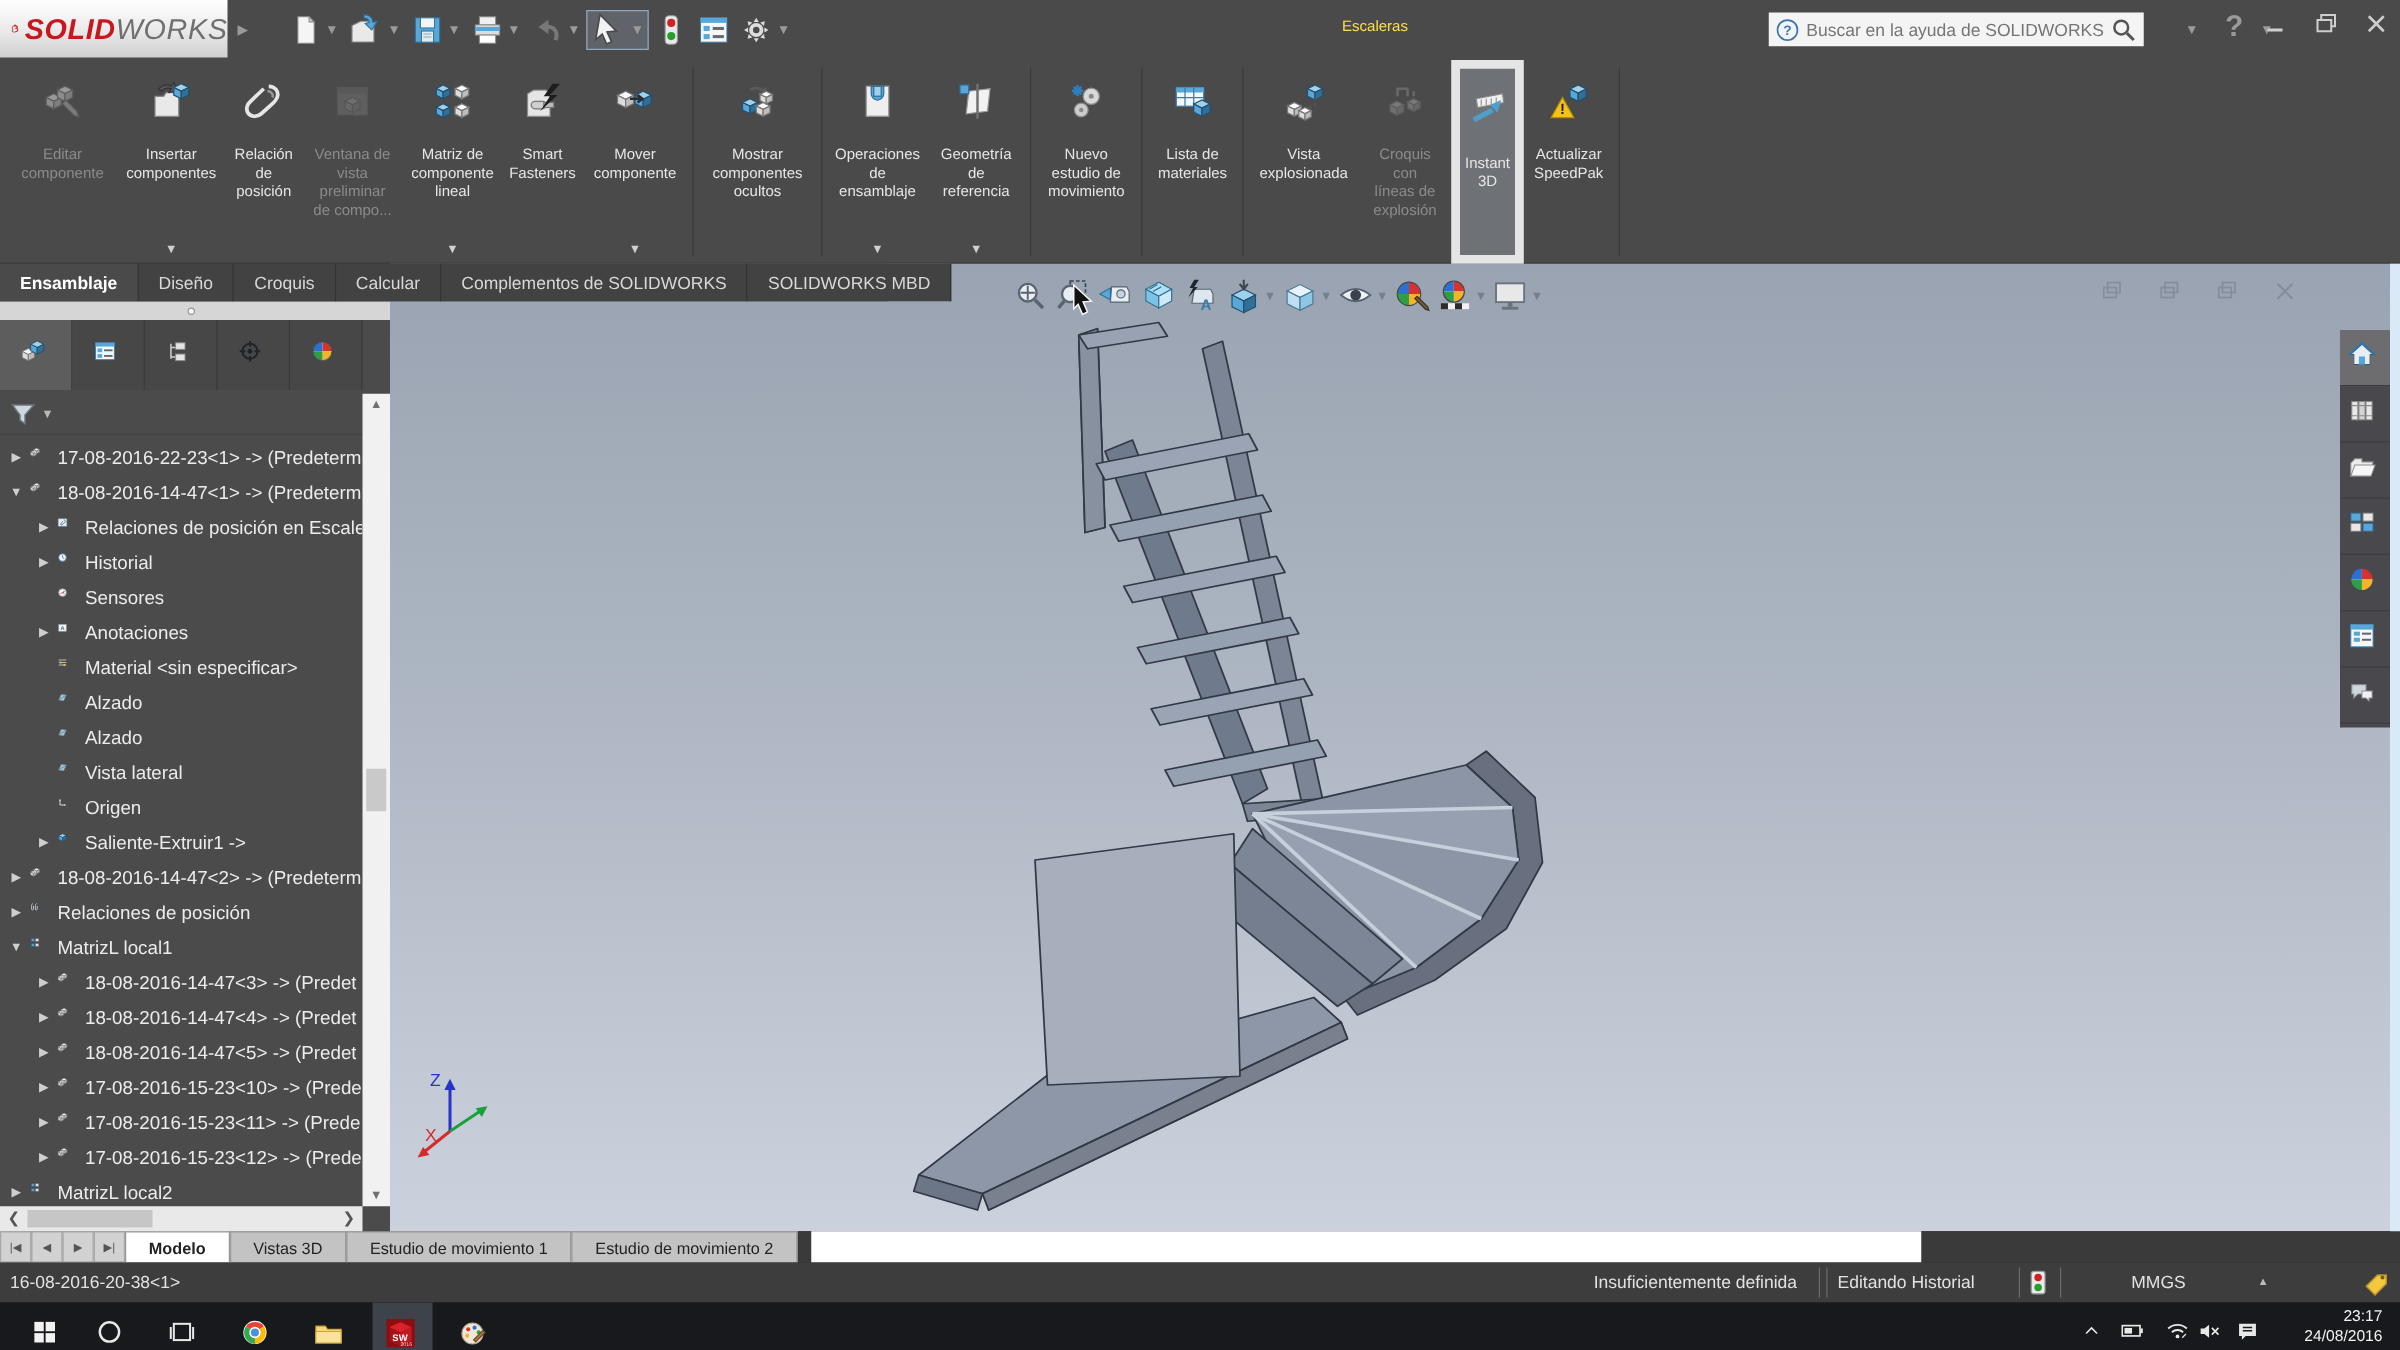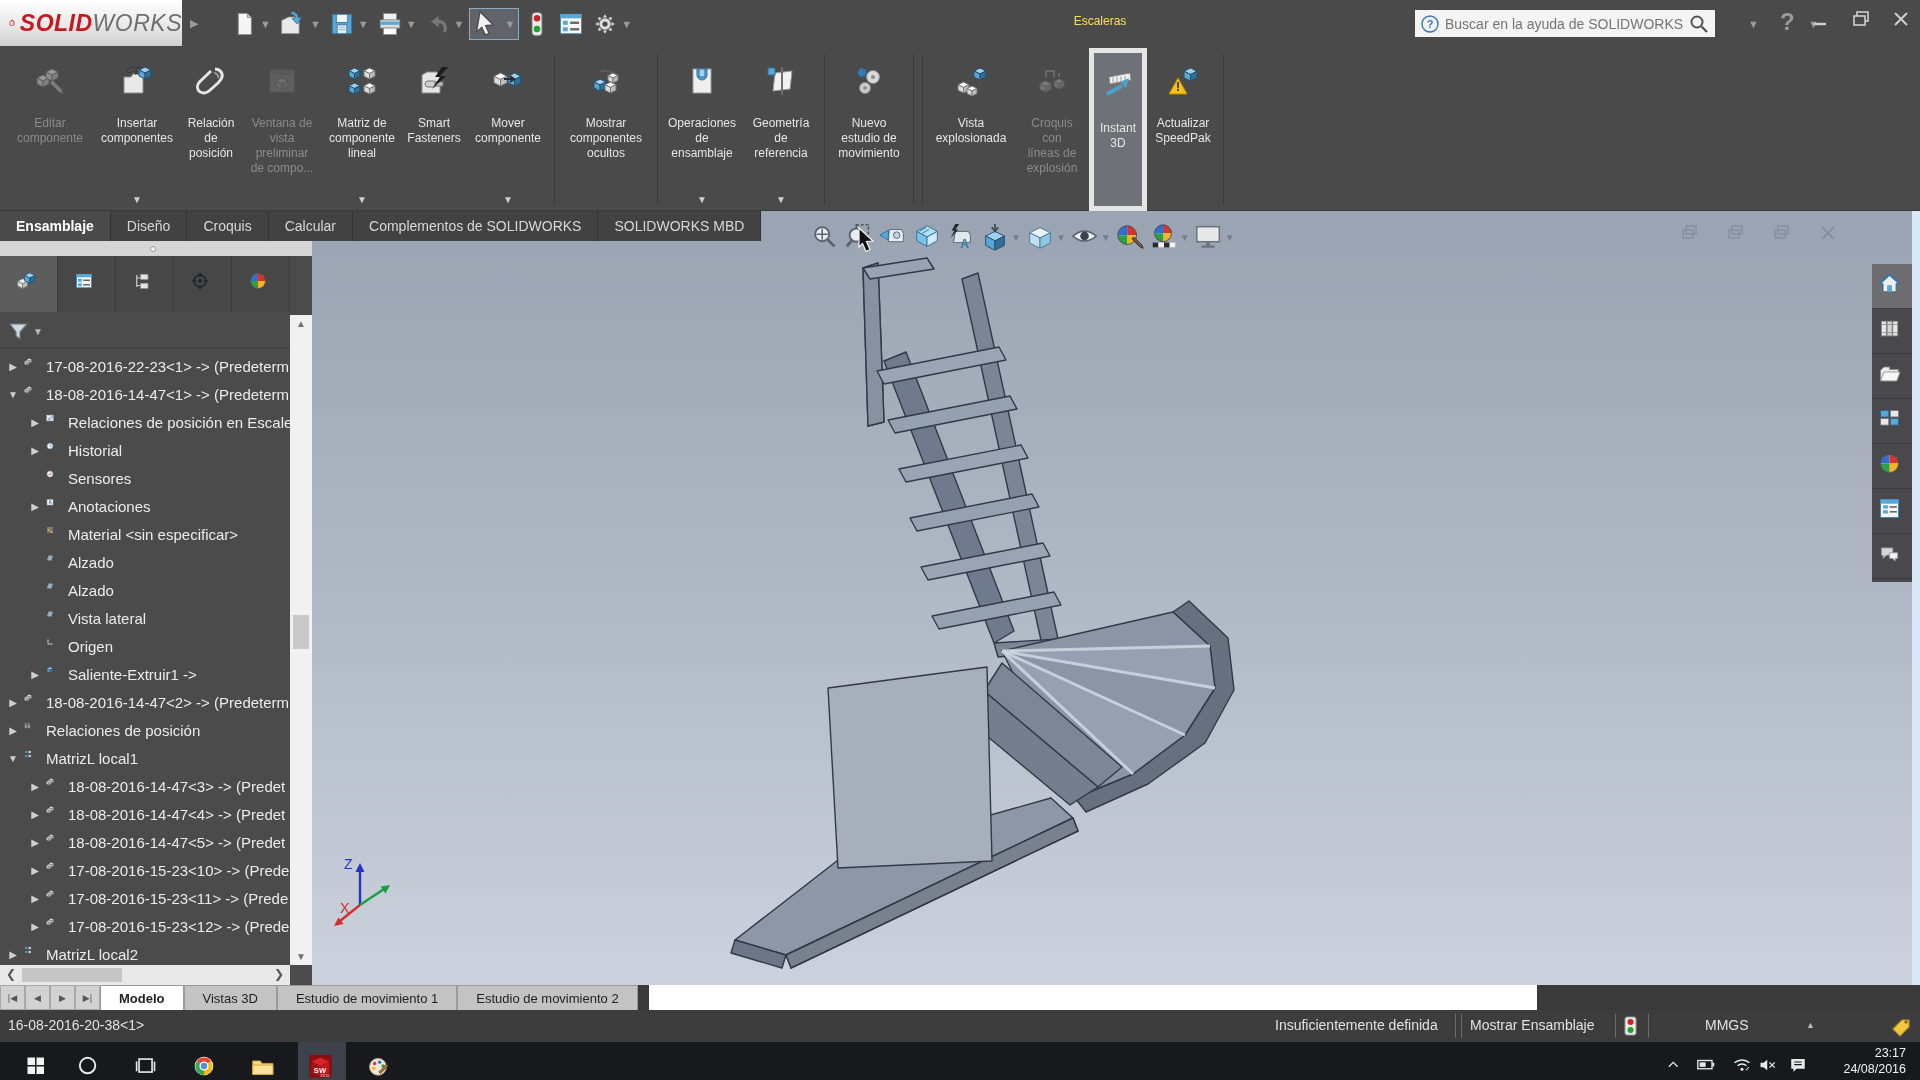--- a/index.html
+++ b/index.html
@@ -32,21 +32,21 @@
   
   .ribbon { position:absolute; left:0; top:48px; width:1920px; height:163px; background:#4a4a4a;
     border-bottom:1px solid #3a3a3a; }
   .ribbon-row { position:absolute; left:6px; top:0; height:163px; display:flex; align-items:stretch; }
   .rbtn { position:relative; display:flex; flex-direction:column; align-items:center; padding-top:12px; }
   .rbtn .ricon { height:42px; display:flex; align-items:center; justify-content:center; }
   .rbtn .rlabel { margin-top:14px; font-size:12px; line-height:15px; color:#e6e6e6; text-align:center;
     white-space:pre-line; }
   .rbtn.disabled .rlabel { color:#8b8b8b; }
   .rbtn.disabled .ricon { opacity:.45; filter:grayscale(1); }
-  .rbtn.active { background:#6e7277; border:5px solid #e5e5e5; }
+  .rbtn.active { background:#6e7277; border:7px solid #e5e5e5; }
   .rbtn .rcaret { position:absolute; bottom:6px; color:#cfcfcf; font-size:10px; }
   .rsep { width:1px; background:#3a3a3a; margin:6px 4px; }
 
   
   .content { position:absolute; left:0; top:211px; width:1920px; height:774px; }
   .cm-tabs { position:absolute; left:0; top:0; width:710px; height:30px; background:#404040;
     display:flex; z-index:30; }
   .cm-tab { height:30px; display:flex; align-items:center; padding:0 16px; color:#d8d8d8; font-size:14px;
     border-right:1px solid #333; background:#424242; white-space:nowrap; }
   .cm-tab.active { background:#4a4a4a; color:#ffffff; font-weight:bold; }
@@ -401,20 +401,36 @@
               <circle cx="12" cy="23" r="5.5" fill="#cccccc" stroke="#8a8a8a"></circle>
               <circle cx="12" cy="23" r="1.8" fill="#8a8a8a"></circle>
               <path d="M6 4.5l6 6M12 4.5l-6 6M9 3v9M4.5 7.5h9" stroke="#2e7fc1" stroke-width="2"></path>
             </svg>
           </div>
           <div class="rlabel">Nuevo
 estudio de
 movimiento</div>
         </div>
         <div class="rsep"></div>
+        <div class="rbtn" style="width: 72px;">
+          <div class="ricon">
+            <svg width="32" height="32" viewBox="0 0 32 32">
+              <rect x="3" y="5" width="22" height="15" fill="#f4f8fb" stroke="#3c7ca8"></rect>
+              <rect x="3" y="5" width="22" height="4" fill="#57a7d8"></rect>
+              <line x1="3" y1="13" x2="25" y2="13" stroke="#3c7ca8"></line>
+              <line x1="10" y1="5" x2="10" y2="20" stroke="#3c7ca8"></line>
+              <line x1="17" y1="5" x2="17" y2="20" stroke="#3c7ca8"></line>
+              <polygon points="17,18.25 23.5,15 30,18.25 23.5,21.5" fill="#9fd0ec" stroke="#24506e"></polygon>
+              <polygon points="17,18.25 23.5,21.5 23.5,28 17,24.75" fill="#57a7d8" stroke="#24506e"></polygon>
+              <polygon points="30,18.25 23.5,21.5 23.5,28 30,24.75" fill="#2f6f98" stroke="#24506e"></polygon>
+            </svg>
+          </div>
+          <div class="rlabel">Lista de
+materiales</div>
+        </div>
         <div class="rsep"></div>
         <div class="rbtn" style="width: 88px;">
           <div class="ricon">
             <svg width="32" height="32" viewBox="0 0 32 32">
               <polygon points="3,19.75 8.5,17 14,19.75 8.5,22.5" fill="#fafafa" stroke="#777"></polygon>
               <polygon points="3,19.75 8.5,22.5 8.5,28 3,25.25" fill="#dcdcdc" stroke="#777"></polygon>
               <polygon points="14,19.75 8.5,22.5 8.5,28 14,25.25" fill="#bdbdbd" stroke="#777"></polygon>
               <polygon points="12,23.5 17,21 22,23.5 17,26" fill="#fafafa" stroke="#777"></polygon>
               <polygon points="12,23.5 17,26 17,31 12,28.5" fill="#dcdcdc" stroke="#777"></polygon>
               <polygon points="22,23.5 17,26 17,31 22,28.5" fill="#bdbdbd" stroke="#777"></polygon>
@@ -1067,21 +1083,21 @@
         <div class="stab">Estudio de movimiento 1</div>
         <div class="stab">Estudio de movimiento 2</div>
       </div>
   </div>
 
   <div class="status-bar">
     <span class="sb-left">16-08-2016-20-38&lt;1&gt;</span>
     <span class="sb-item" style="left:1275px;">Insuficientemente definida</span>
     <div class="sb-sep" style="left:1455px;"></div>
     <div class="sb-sep" style="left:1461px;"></div>
-    <span class="sb-item" style="left:1470px;">Mostrar Ensamblaje</span>
+    <span class="sb-item" style="left:1470px;">Editando Historial</span>
     <div class="sb-sep" style="left:1615px;"></div>
     <svg style="position:absolute;left:1624px;top:6px;" width="13" height="20" viewBox="0 0 13 20">
       <rect x="1" y="1" width="11" height="18" rx="2" fill="#e9e9e9" stroke="#9a9a9a"></rect>
       <circle cx="6.5" cy="6" r="3" fill="#cf2222"></circle>
         <circle cx="6.5" cy="14" r="3" fill="#27a02b"></circle>
     </svg>
     <div class="sb-sep" style="left:1648px;"></div>
     <span class="sb-item" style="left:1705px;">MMGS</span>
     <span class="sb-caret" style="left:1806px;">▲</span>
     <svg style="position:absolute;left:1890px;top:6px;" width="22" height="22" viewBox="0 0 22 22">

